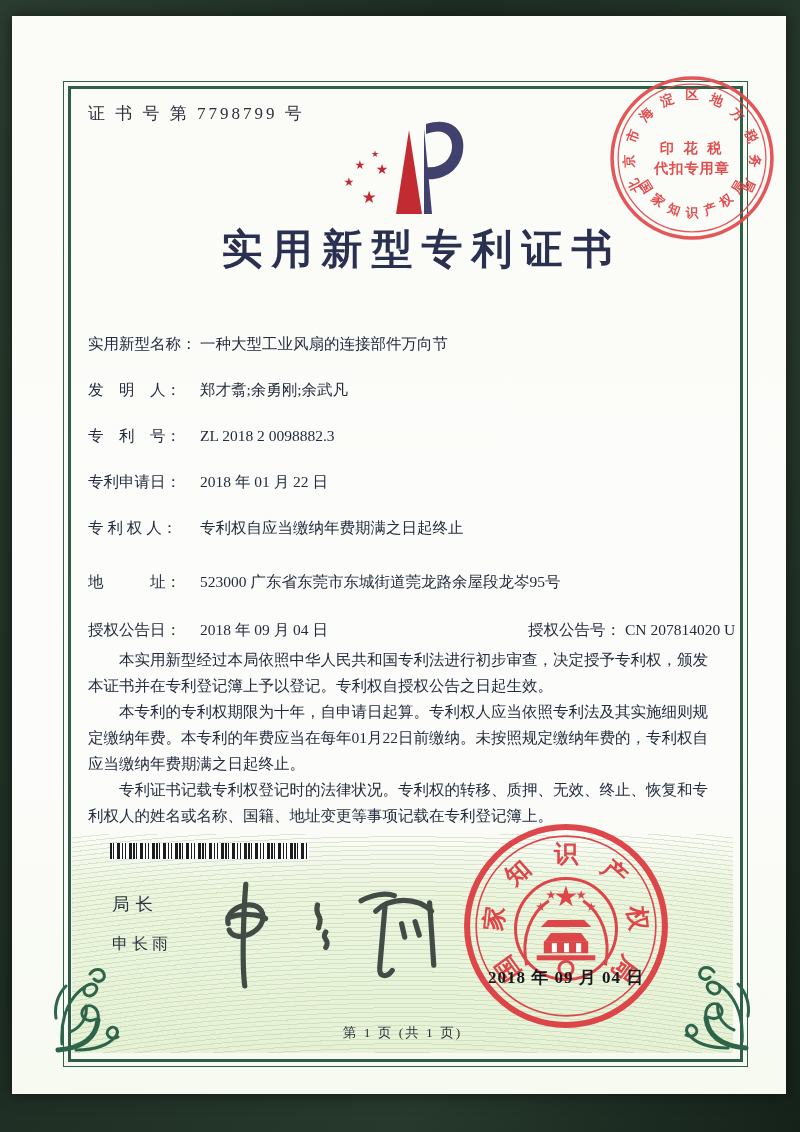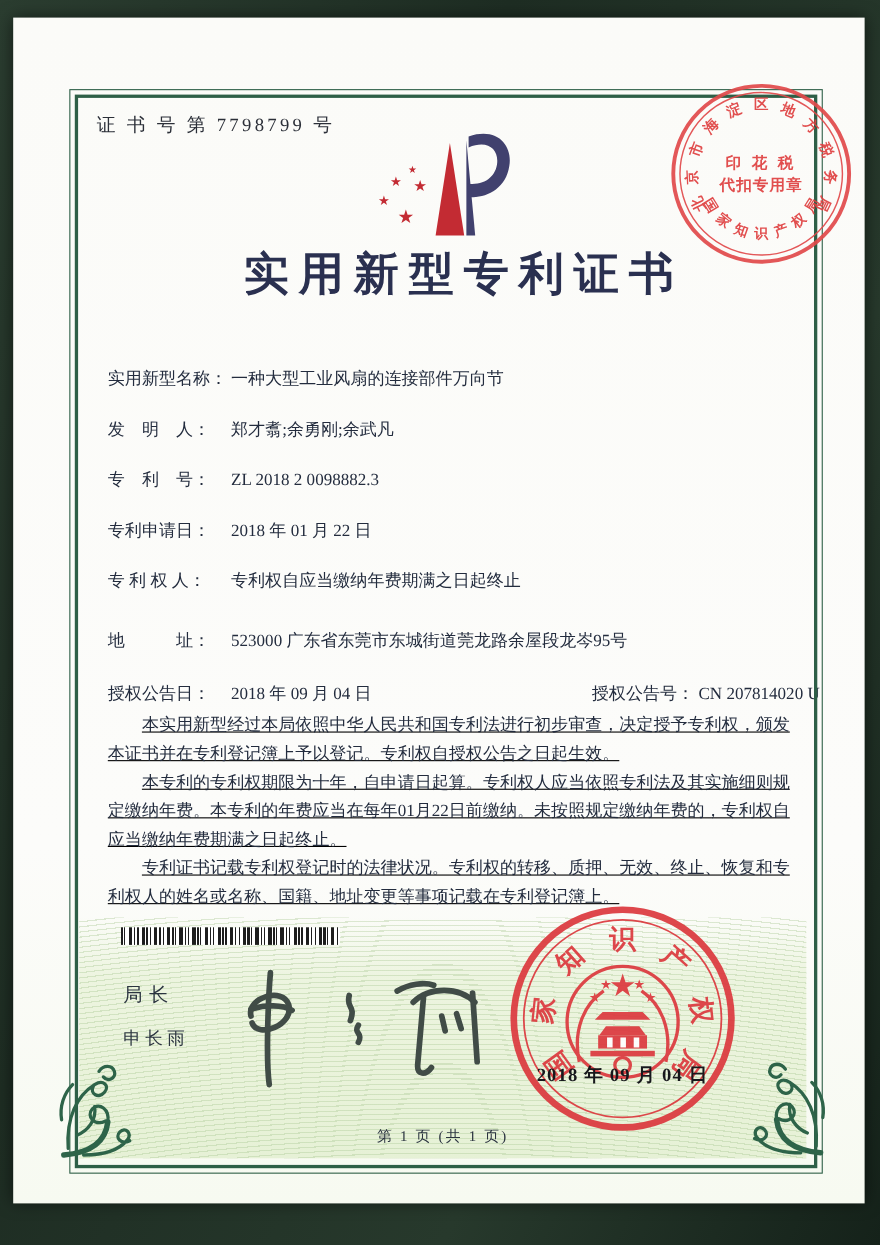--- a/index.html
+++ b/index.html
@@ -34,26 +34,26 @@
   }
   .logo{left:300px;top:94px;width:176px;height:112px;z-index:2;}
   .logo text{font-family:"DejaVu Sans",sans-serif;fill:#c32b33;}
   .tax-stamp{left:594px;top:56px;width:172px;height:172px;z-index:5;opacity:.92;}
   .tax-stamp circle{fill:none;stroke:#e14a4b;}
   .tax-stamp text{fill:#df4040;font-weight:bold;font-family:"Liberation Serif",serif;}
   .title{
     left:56px;top:206px;width:669px;text-align:center;z-index:2;
     font-size:41px;font-weight:bold;letter-spacing:9px;color:#2a3050;margin-left:19px;
   }
-  .field{left:86px;width:620px;font-size:15.5px;color:#232c3e;z-index:2;white-space:nowrap;}
+  .field{left:76px;width:620px;font-size:15.5px;color:#232c3e;z-index:2;white-space:nowrap;}
   .flabel{position:static;display:inline-block;min-width:112px;}
   .fvalue{position:static;}
   .field-right{left:440px;top:0;position:absolute;white-space:nowrap;}
   .field-right .flabel{min-width:0;margin-right:4px;}
-  .paragraphs{left:86px;top:631px;width:620px;z-index:2;text-decoration:underline;}
+  .paragraphs{left:76px;top:631px;width:620px;z-index:2;}
   .paragraphs p{position:static;margin:0;text-indent:2em;font-size:15.5px;line-height:26px;color:#232c3e;text-align:justify;}
   .barcode{
     left:98px;top:827px;width:199px;height:16px;z-index:2;
     background:repeating-linear-gradient(90deg,
       #1d1d1d 0 2px,#fff 2px 3px,#1d1d1d 3px 4px,#fff 4px 7px,
       #1d1d1d 7px 10px,#fff 10px 12px,#1d1d1d 12px 13px,#fff 13px 15px,
       #1d1d1d 15px 16px,#fff 16px 19px,#1d1d1d 19px 22px,#fff 22px 23px);
   }
   .director-title{left:100px;top:876px;font-size:17.5px;letter-spacing:6px;color:#2b3440;z-index:2;font-family:Liberation Serif, serif;}
   .director-name{left:100px;top:918px;font-size:16px;letter-spacing:4px;color:#2b3440;z-index:2;}

